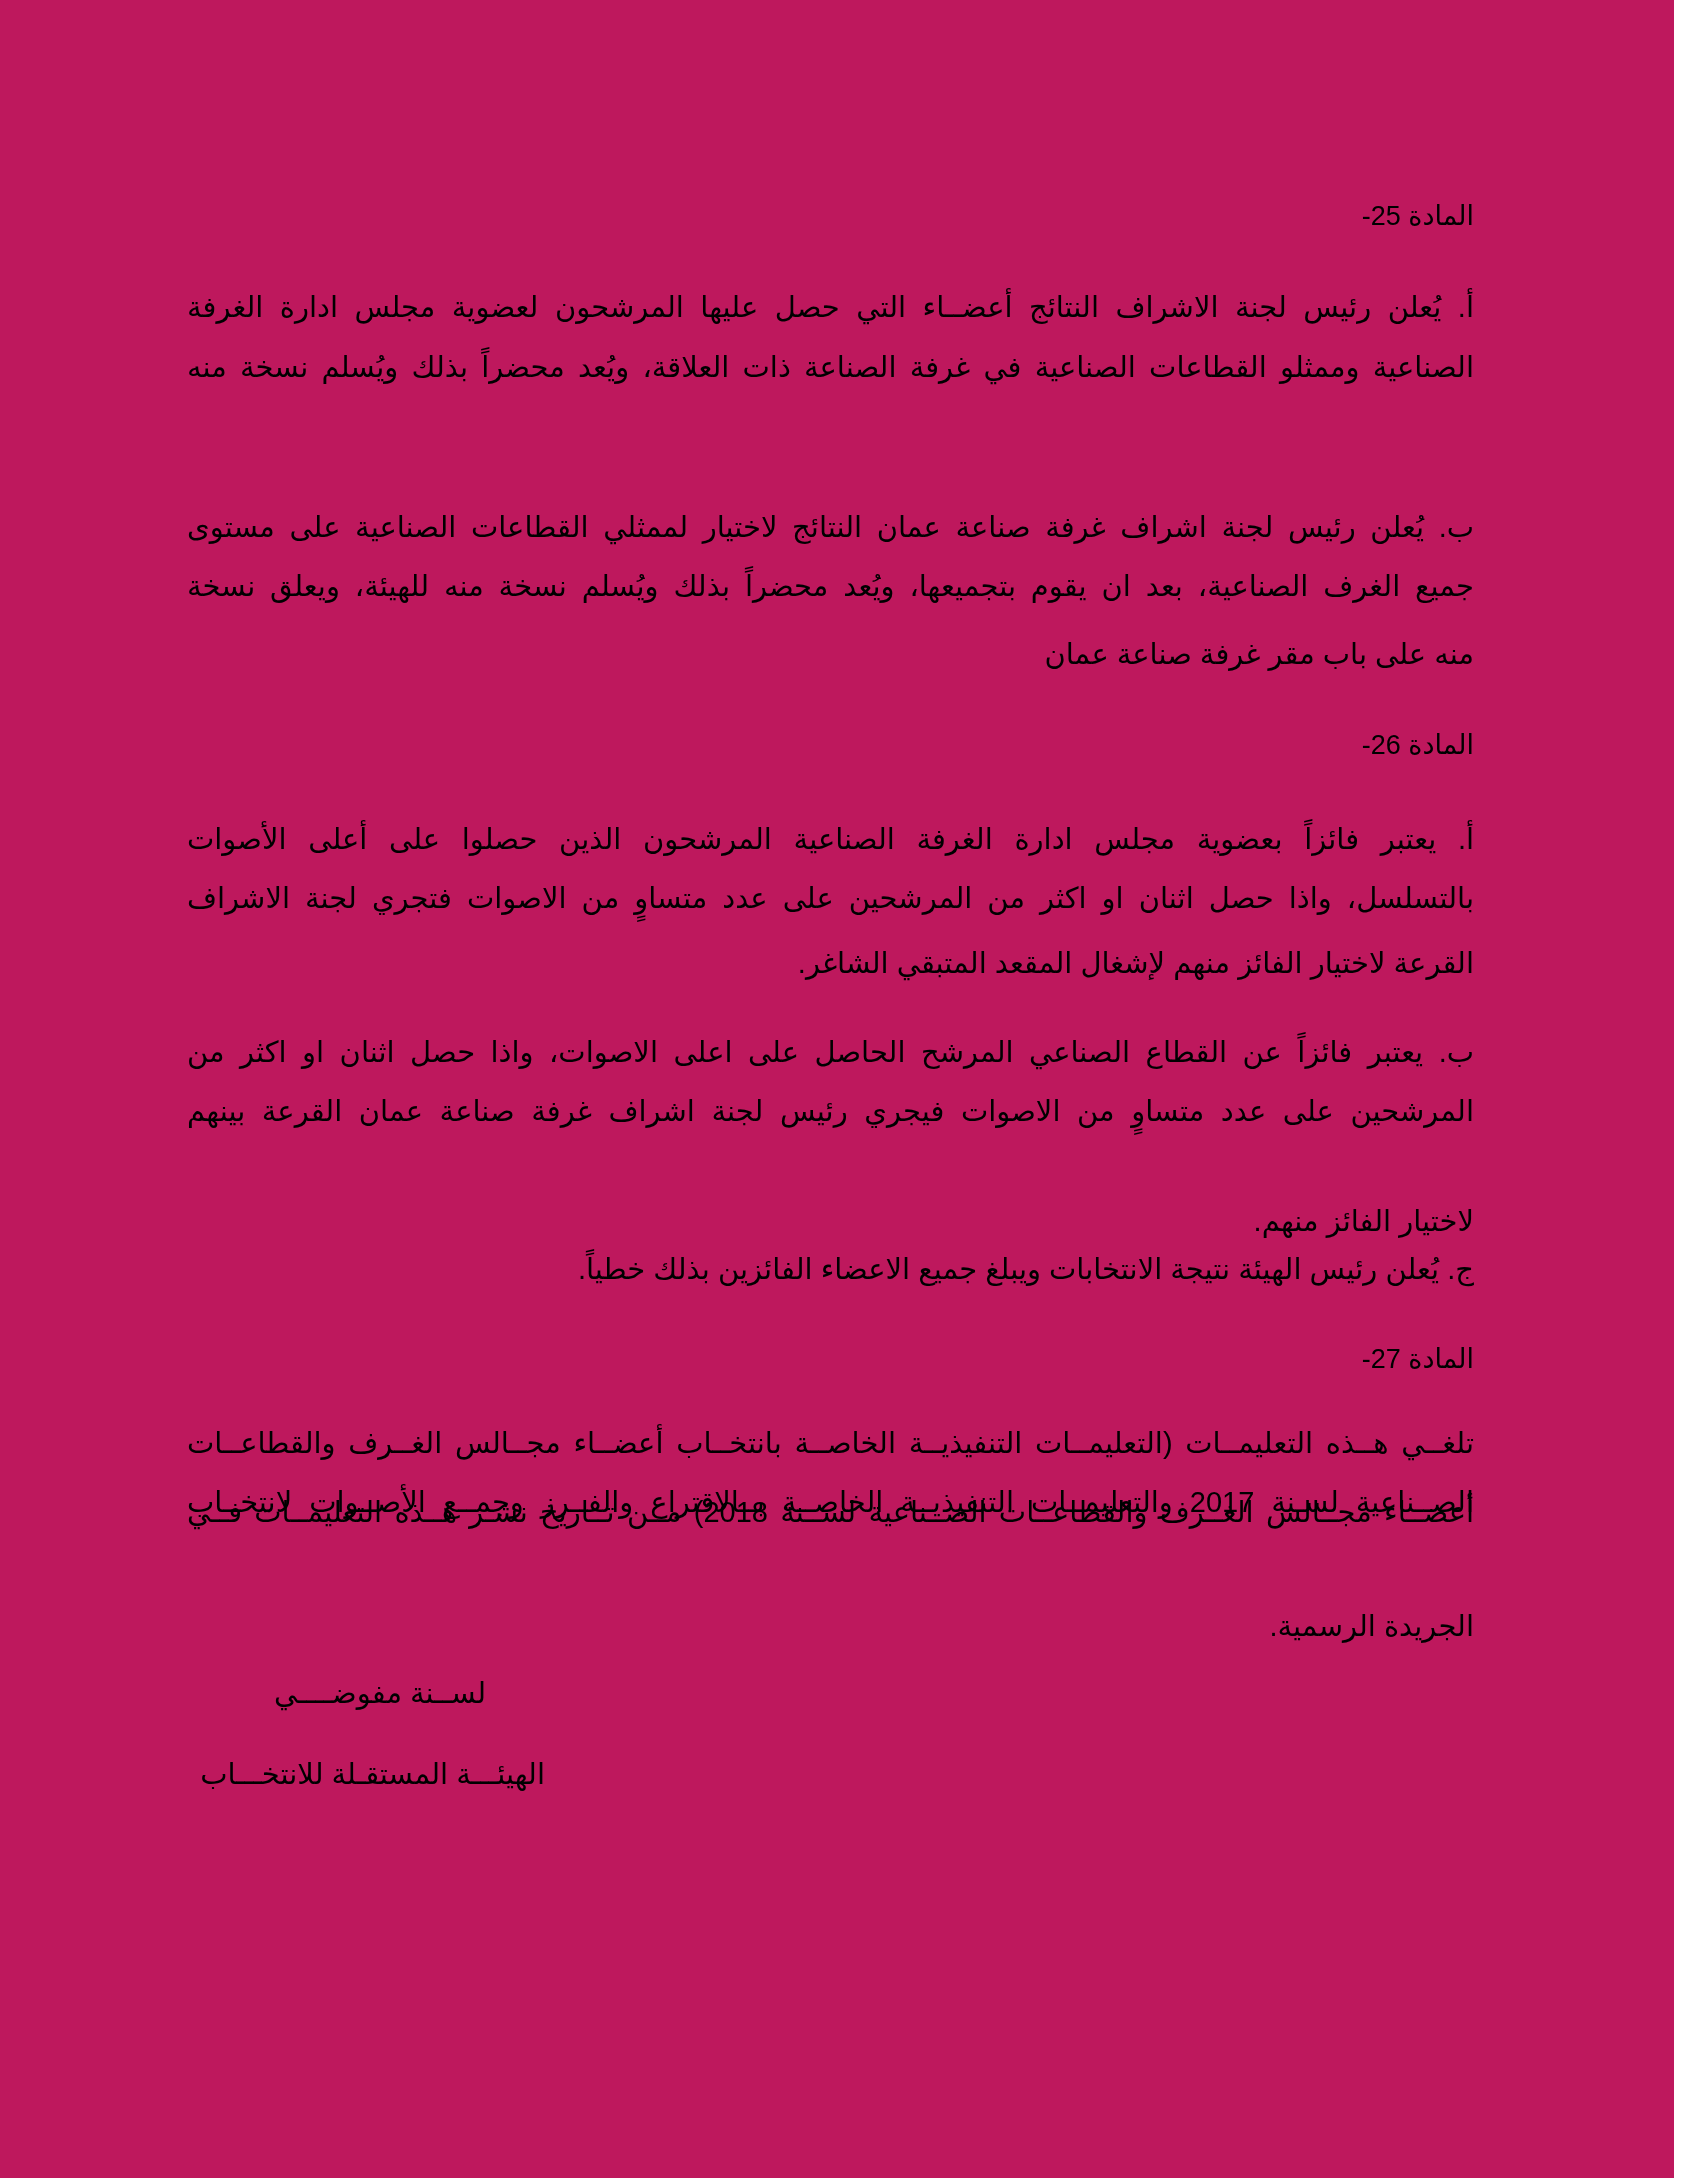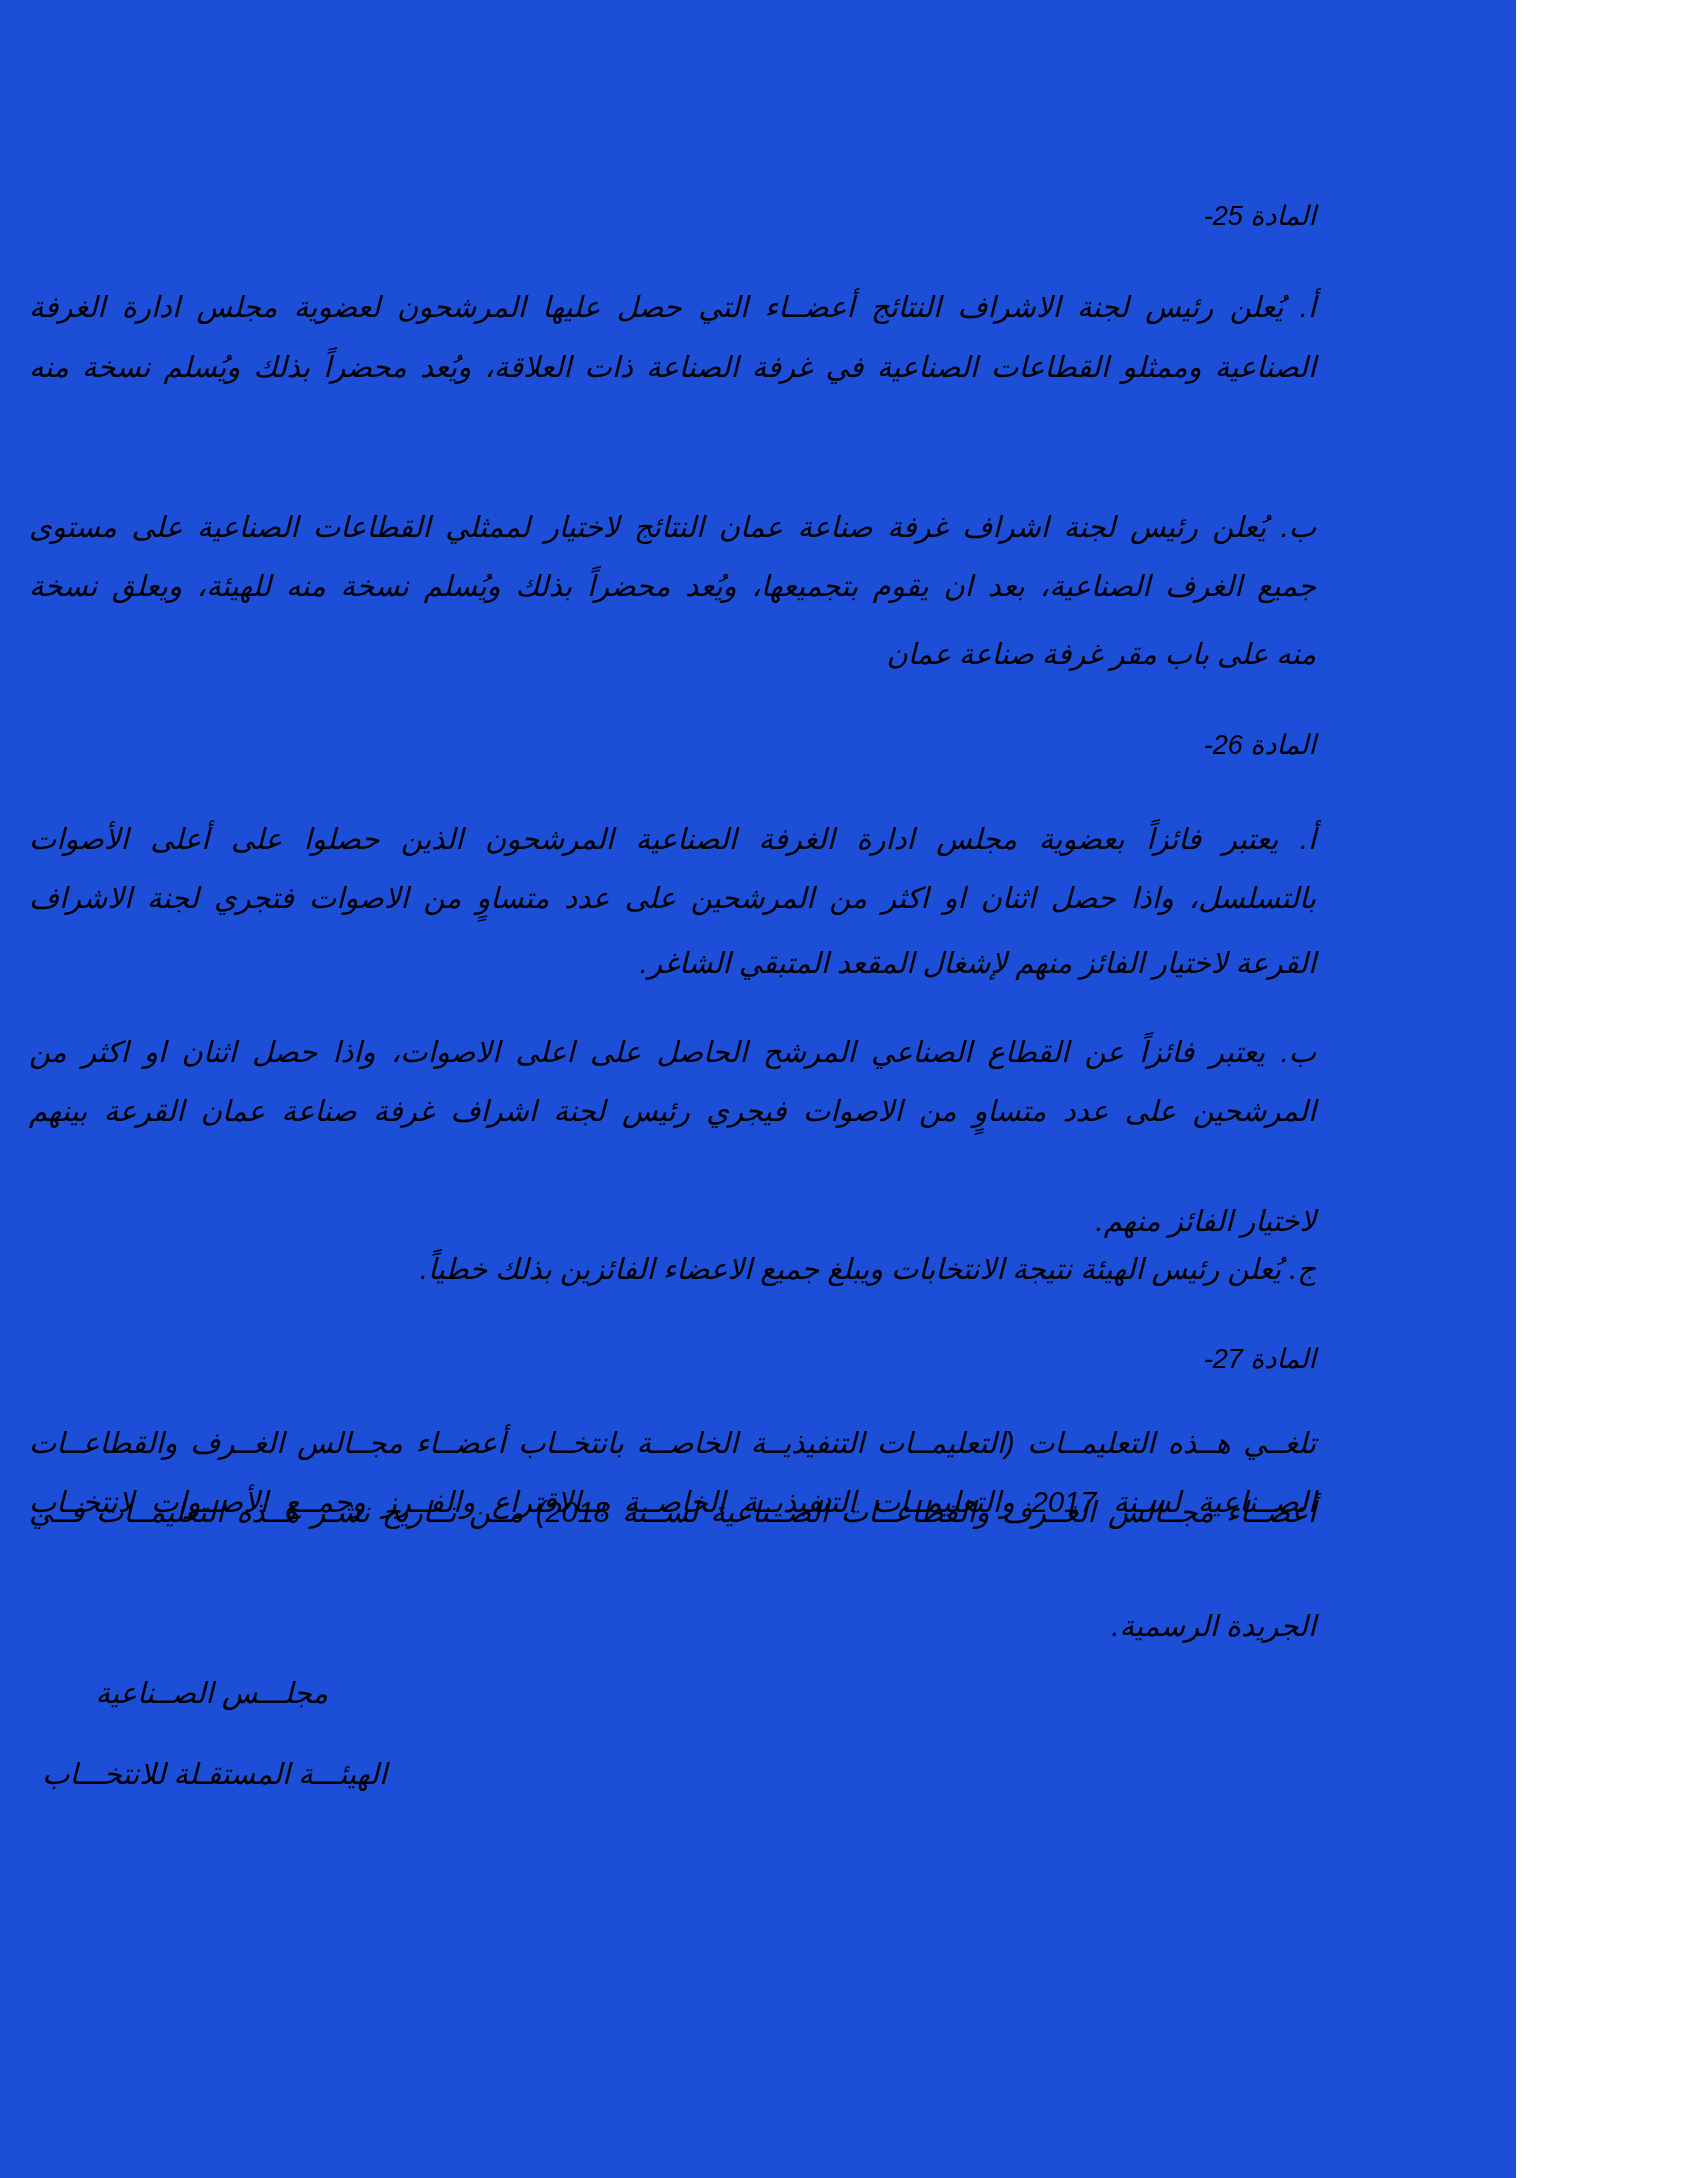--- a/index.html
+++ b/index.html
@@ -1,17 +1,17 @@
 <!DOCTYPE html>
 <html><head>
   <meta charset="utf-8">
   <style>
     html, body { margin: 0; padding: 0; background: #ffffff; }
     body { width: 1683px; height: 2178px; position: relative; overflow: hidden; }
-    .page { position: absolute; left: 0; top: 0; width: 1516px; height: 2178px; background: #1d4ed8; font-style: italic; }
+    .page { position: absolute; left: 0; top: 0; width: 1674px; height: 2178px; background: #be185d; }
     .ln {
       position: absolute;
       right: 200px;
       width: 1287px;
       direction: rtl;
       text-align: right;
       white-space: nowrap;
       font-family: "Liberation Sans", "DejaVu Sans", sans-serif;
       font-size: 29px;
       line-height: 40px;
@@ -47,17 +47,17 @@
 
   <div class="ln" style="top:1249px;">ج. يُعلن رئيس الهيئة نتيجة الانتخابات ويبلغ جميع الاعضاء الفائزين بذلك خطياً.</div>
 
   <div class="ln heading" style="top:1339px;">المادة 27-</div>
 
   <div class="ln just" style="top:1423px;">تلغــي هــذه التعليمــات (التعليمــات التنفيذيــة الخاصــة بانتخــاب أعضــاء مجــالس الغــرف والقطاعــات</div>
   <div class="ln just" style="top:1482px;">الصــناعية لسـنة 2017 والتعليمــات التنفيذيــة الخاصــة بــالاقتراع والفــرز وجمــع الأصــوات لانتخــاب</div>
   <div class="ln just" style="top:1492px;">أعضــاء مجــالس الغــرف والقطاعــات الصــناعية لســنة 2018) مــن تــاريخ نشـر  هــذه التعليمــات فــي</div>
   <div class="ln" style="top:1606px;">الجريدة الرسمية.</div>
 
-  <div class="sig" style="top:1673px; right:1188px;">مجلـــس الصــناعية</div>
+  <div class="sig" style="top:1673px; right:1188px;">لســنة مفوضــــي</div>
   <div class="sig" style="top:1754px; right:1129px;">الهيئـــة المستقـلة للانتخـــاب</div>
 
 </div>
 
 
 </body></html>

